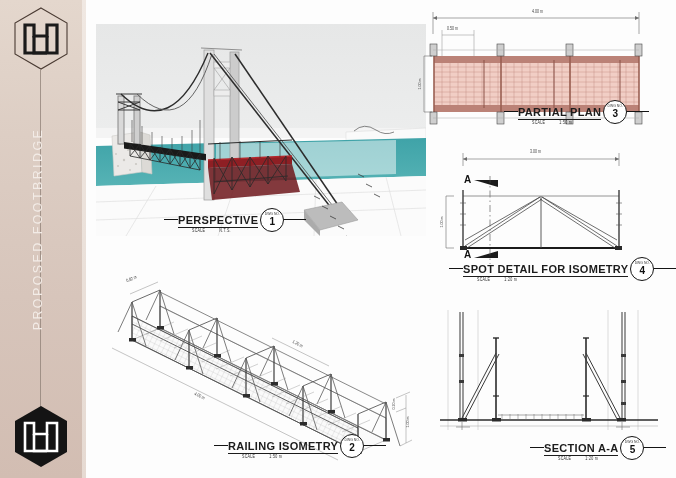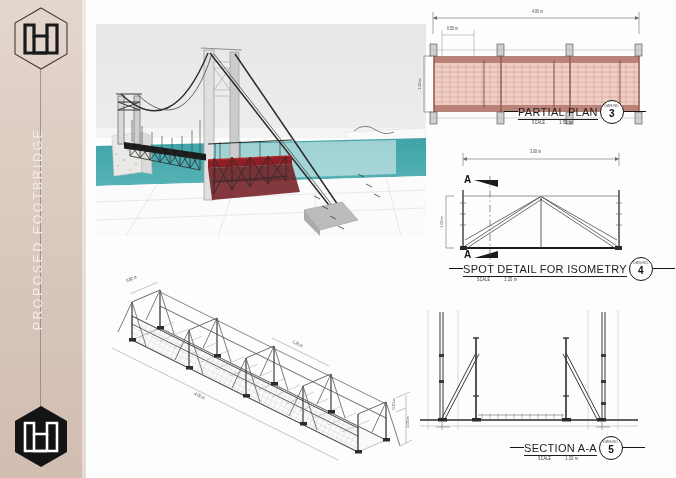--- a/index.html
+++ b/index.html
@@ -24,21 +24,21 @@
     font-size:12.5px;letter-spacing:2.4px;color:#f3ece7;
     font-family:"Liberation Sans",sans-serif;white-space:nowrap;}
 
   
   #canvas{position:absolute;left:86px;top:0;width:590px;height:478px;background:#fdfdfd;}
 
   .panel{position:absolute;}
 
   
   .titleblock{position:absolute;white-space:nowrap;}
-  .tb-name{font-size:11px;font-weight:normal;letter-spacing:.3px;color:#1c1c1c;
+  .tb-name{font-size:11px;font-weight:bold;letter-spacing:.3px;color:#1c1c1c;
            border-bottom:1.4px solid #1c1c1c;padding-bottom:1px;display:inline-block;
            font-family:"Liberation Sans",sans-serif;text-align:center;}
   .tb-sub{display:flex;gap:14px;margin-top:1px;padding-left:14px;}
   .tb-sub span{font-size:3.6px;letter-spacing:.3px;color:#2b2b2b;transform:scale(1,1.25);}
   .tb-circle{position:absolute;right:-26px;top:-2px;width:22px;height:22px;border-radius:50%;
              border:1.3px solid #141414;background:#fff;}
   .tb-circle .cap{position:absolute;top:2.5px;left:0;right:0;text-align:center;
                   font-size:3.4px;color:#333;}
   .tb-circle .num{position:absolute;top:7px;left:0;right:0;text-align:center;
                   font-size:10px;font-weight:bold;color:#111;line-height:12px;}
@@ -205,20 +205,33 @@
           <path d="M118,158 L192,152"></path>
         </g>
         <path d="M112,120 L196,116" stroke="#2c2c2c" stroke-width="1"></path>
         <g stroke="#2c2c2c" stroke-width=".6">
           <path d="M124,118 L124,136"></path>
             <path d="M144,117 L144,135"></path>
           <path d="M164,117 L164,134"></path>
             <path d="M184,116 L184,133"></path>
         </g>
       </svg>
+      <div class="titleblock" style="left:82px;top:186px;">
+        <span class="tb-name">PERSPECTIVE</span>
+        <div class="tb-sub">
+          <span>SCALE</span>
+          <span>N.T.S.</span>
+        </div>
+        <div class="tb-tick" style="left:-14px;width:14px;"></div>
+        <div class="tb-tick" style="right:-48px;width:22px;"></div>
+        <div class="tb-circle">
+          <div class="cap">DWG NO.</div>
+          <div class="num">1</div>
+        </div>
+      </div>
     </div>
 
     <div class="panel" style="left:336px;top:4px;width:250px;height:128px;">
       <svg viewBox="0 0 250 128" width="250" height="128">
 
         <g stroke="#6c6c6c" stroke-width=".6">
           <path d="M11,30 L11,8"></path>
             <path d="M217,30 L217,8"></path>
           <path d="M11,14 L217,14"></path>
         </g>
@@ -495,23 +508,36 @@
           <path d="M306,123 L306,171"></path>
           <path d="M296,140 L306,136"></path>
         </g>
       </svg>
       <div class="dim" style="left:26px;top:5px;transform:rotate(-22deg) scale(1,1.3);">0.82 m</div>
       <div class="dim" style="left:192px;top:70px;transform:rotate(26deg) scale(1,1.3);">1.20 m</div>
       <div class="dim" style="left:94px;top:122px;transform:rotate(26deg) scale(1,1.3);">4.00 m</div>
       <div class="dimv" style="left:288px;top:130px;transform:rotate(-90deg);">0.20 m</div>
       <div class="dimv" style="left:302px;top:148px;transform:rotate(-90deg);">1.00 m</div>
 
+      <div class="titleblock" style="left:128px;top:164px;">
+        <span class="tb-name">RAILING ISOMETRY</span>
+        <div class="tb-sub">
+          <span>SCALE</span>
+          <span>1:50 m</span>
+        </div>
+        <div class="tb-tick" style="left:-14px;width:14px;"></div>
+        <div class="tb-tick" style="right:-48px;width:22px;"></div>
+        <div class="tb-circle">
+          <div class="cap">DWG NO.</div>
+          <div class="num">2</div>
+        </div>
+      </div>
     </div>
 
-    <div class="panel" style="left:320px;top:296px;width:246px;height:176px;">
+    <div class="panel" style="left:340px;top:296px;width:246px;height:176px;">
       <svg viewBox="0 0 246 176" width="246" height="176">
 
         <g stroke="#4a4a4a" stroke-width="1.1" fill="none">
           <path d="M34,16 L34,124"></path>
             <path d="M37,16 L37,124"></path>
           <path d="M196,16 L196,124"></path>
             <path d="M199,16 L199,124"></path>
         </g>
 
         <g stroke="#c6c6c6" stroke-width=".6" fill="none">

